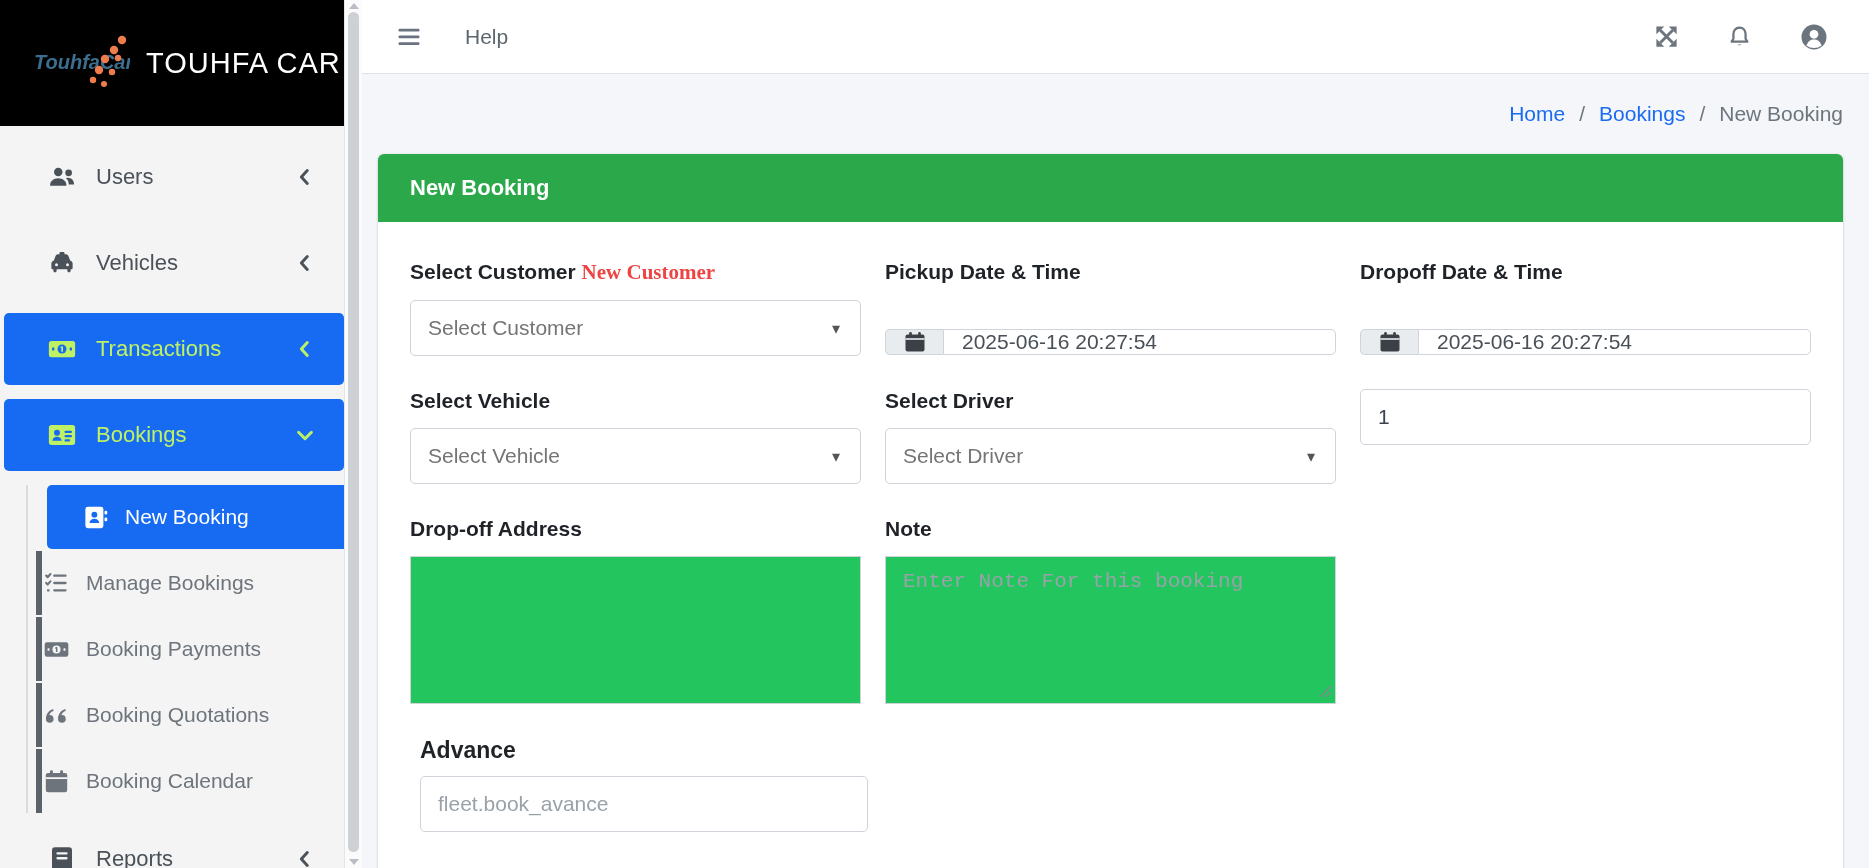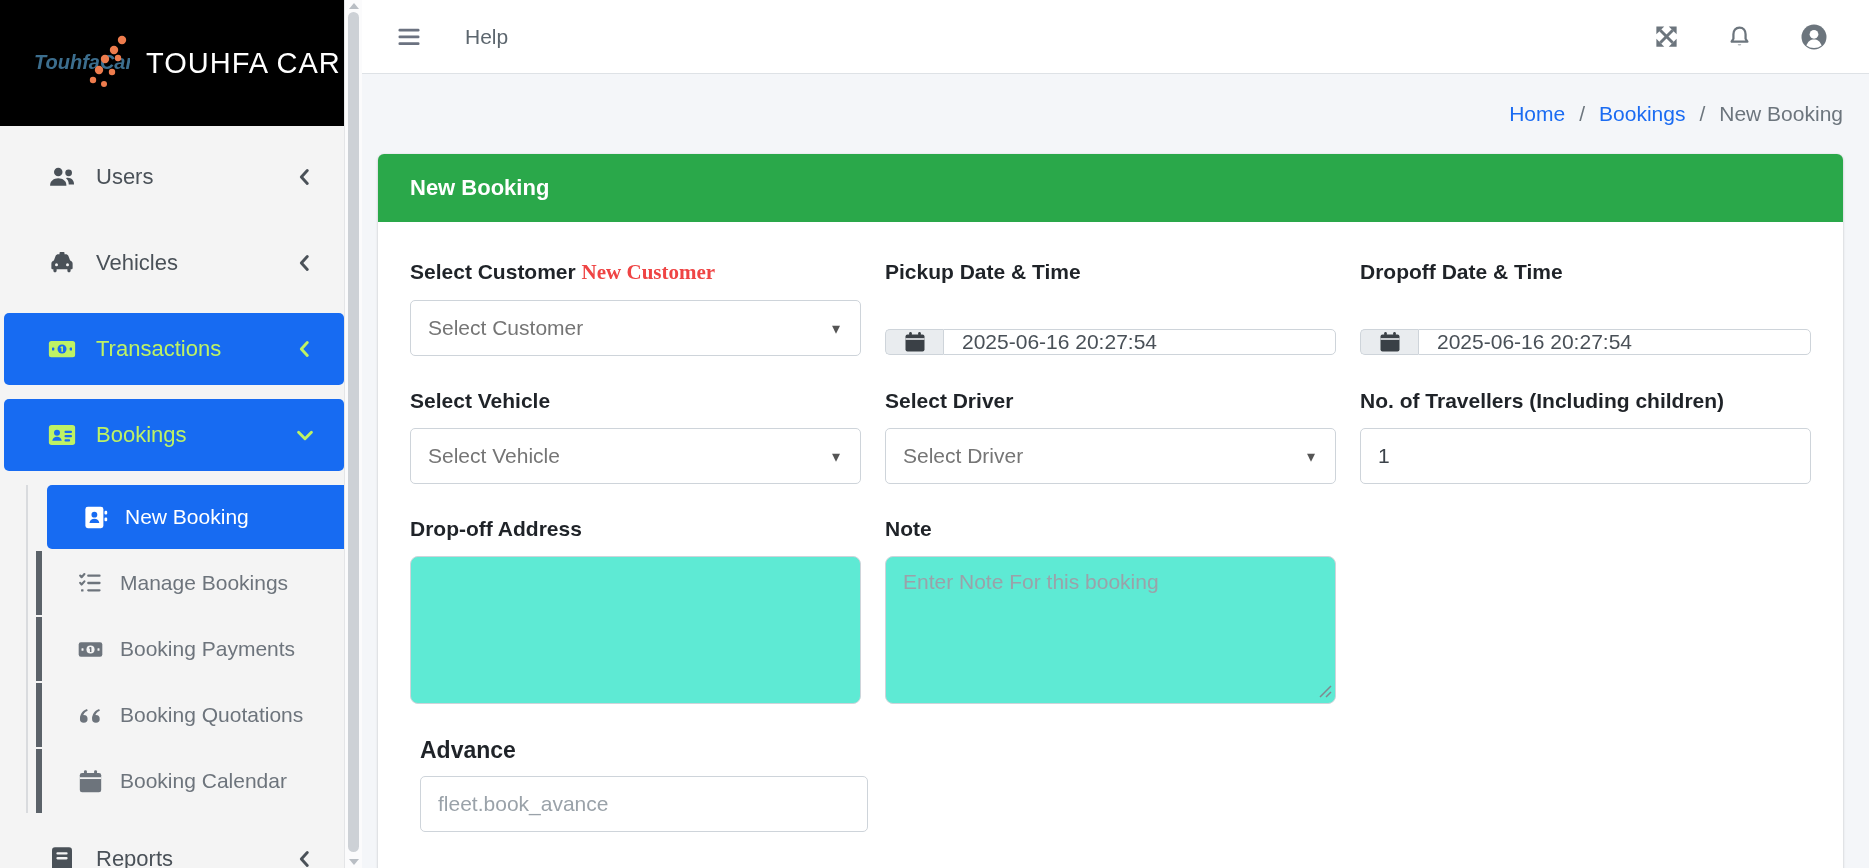--- a/index.html
+++ b/index.html
@@ -17,21 +17,21 @@
   .nav-item.active { background:#176bf2; color:#bef264; --hole:#176bf2; }
   .nav-icon { width:32px; height:32px; flex:0 0 32px; margin-right:18px; display:flex; align-items:center; justify-content:center; }
   .nav-icon svg { width:30px; height:30px; fill:currentColor; }
   .nav-label { flex:1; white-space:nowrap; }
   .chev { width:22px; height:22px; flex:0 0 22px; }
   .chev svg { width:22px; height:22px; }
 
   .subnav { margin:8px 0 10px; position:relative; }
   .subnav::before { content:""; position:absolute; left:26px; top:0; bottom:0; width:2px; background:#d9dbde; }
   .subnav-item { height:64px; margin:2px 0; margin-left:36px; border-left:6px solid #5b6269; display:flex; align-items:center;
-                 padding-left:34px; color:#6d747c; font-size:21px; cursor:pointer; --hole:#f4f4f4; position:relative; z-index:1; }
+                 color:#6d747c; font-size:21px; cursor:pointer; --hole:#f4f4f4; position:relative; z-index:1; }
   .subnav-item .nav-icon { width:28px; flex-basis:28px; margin-right:16px; }
   .subnav-item .nav-icon svg { width:27px; height:27px; }
   .subnav-item.active { margin-left:47px; border-left:none; background:#176bf2; color:#fff; --hole:#176bf2;
                         border-radius:5px 0 0 5px; padding-left:34px; }
 
   
   .side-scroll { width:18px; flex:0 0 18px; height:868px; background:#fbfbfc; border-left:1px solid #e4e5e7; position:relative; }
   .side-thumb { position:absolute; left:3px; top:12px; width:11px; height:840px; background:#cdd1d6; border-radius:6px; }
   .scroll-arrow { position:absolute; left:4px; width:0; height:0; border-left:5px solid transparent; border-right:5px solid transparent; }
   .scroll-arrow.up { top:3px; border-bottom:6px solid #b9bec4; }
@@ -69,22 +69,22 @@
   .igroup { display:flex; height:56px;align-items:flex-end; }
   .iaddon { width:58px; background:#e9ecef; border:1px solid #ced4da; border-right:none; border-radius:5px 0 0 5px;
             display:flex; align-items:center; justify-content:center; color:#3a4046; cursor:pointer; --hole:#e9ecef; }
   .iaddon svg { width:24px; height:24px; fill:currentColor; }
   .igroup input { flex:1; min-width:0; border:1px solid #ced4da; border-radius:0 5px 5px 0; padding:0 18px;
                   font-size:21px; color:#495057; font-family:inherit; outline:none; background:#fff; }
 
   .text-input { width:100%; height:56px; border:1px solid #ced4da; border-radius:5px; padding:0 17px; font-size:21px;
                 color:#3c434a; font-family:inherit; outline:none; background:#fff; }
   .area-wrap { position:relative; }
-  textarea.area { width:100%; height:148px; border:1px solid #ced4da; border-radius:8px; padding:13px 17px; font-size:21px;
-                  color:#495057; font-family:Liberation Sans, sans-serif; resize:none; outline:none; background:#5eead4; display:block; }
+  textarea.area { width:100%; height:148px; border:1px solid #ced4da; border-radius:0; padding:13px 17px; font-size:21px;
+                  color:#495057; font-family:Liberation Mono, monospace; resize:none; outline:none; background:#22c55e; display:block; }
   ::placeholder { color:#9aa2a9; opacity:1; }
   .resize-handle { position:absolute; right:4px; bottom:6px; width:14px; height:14px; pointer-events:none; }
 
   .advance-block { margin-left:10px; }
   .advance-block .lbl { display:block; font-size:23px; font-weight:700; color:#1f2328; margin-bottom:12px; }
   .advance-block .text-input { width:448px; }
 </style>
 </head>
 <body>
 
@@ -372,21 +372,20 @@
           </div>
 
           <div class="fg">
             <span class="lbl">Select Driver</span>
             <div class="select">
               <span>Select Driver</span>
             </div>
           </div>
 
           <div class="fg">
-            <span class="lbl">No. of Travellers (Including children)</span>
             <input type="text" class="text-input" value="1" style="">
           </div>
 
 
           <div class="fg">
             <span class="lbl">Drop-off Address</span>
             <div class="area-wrap">
               <textarea class="area" style=""></textarea>
             </div>
           </div>

